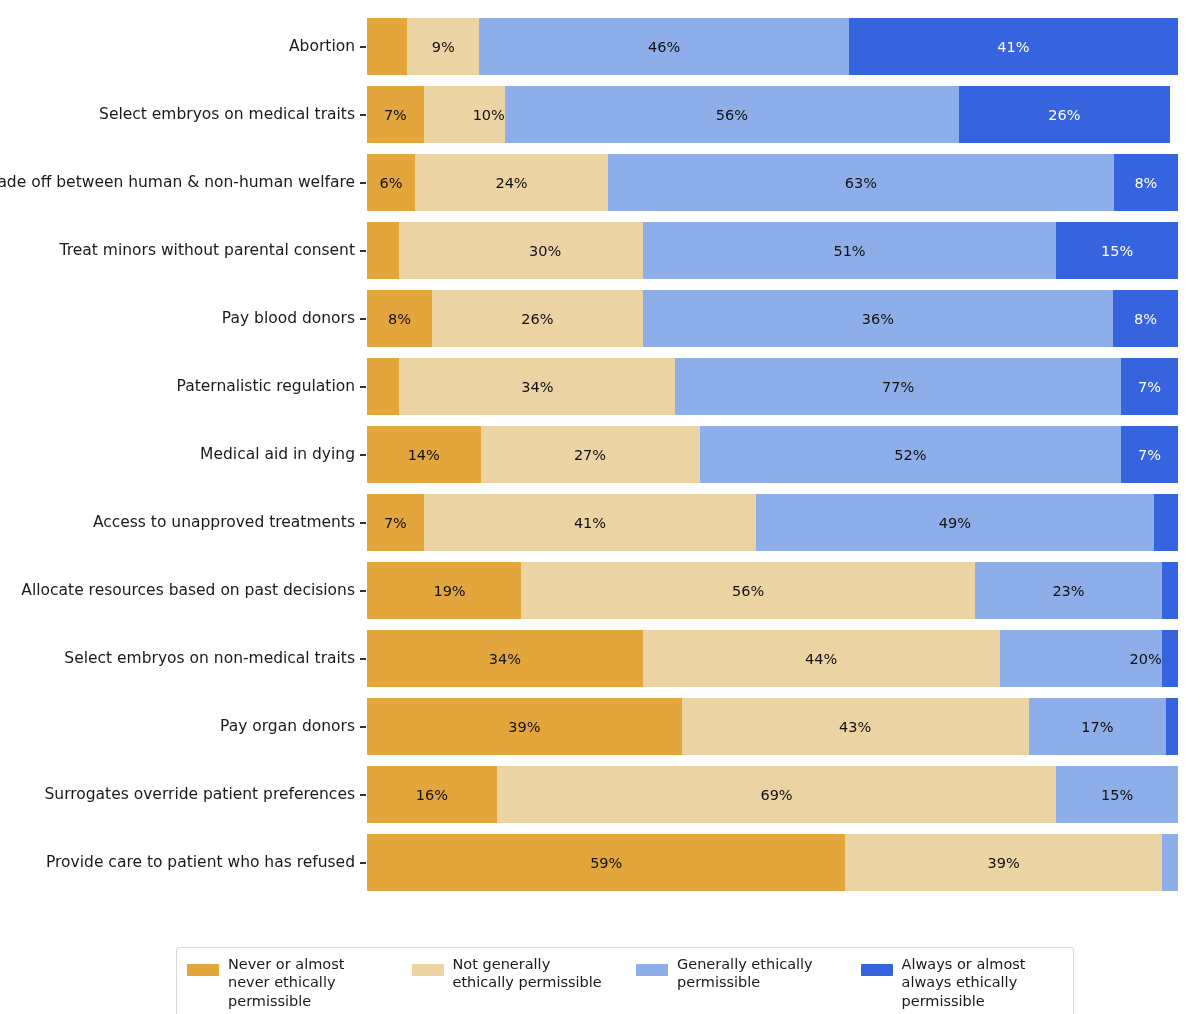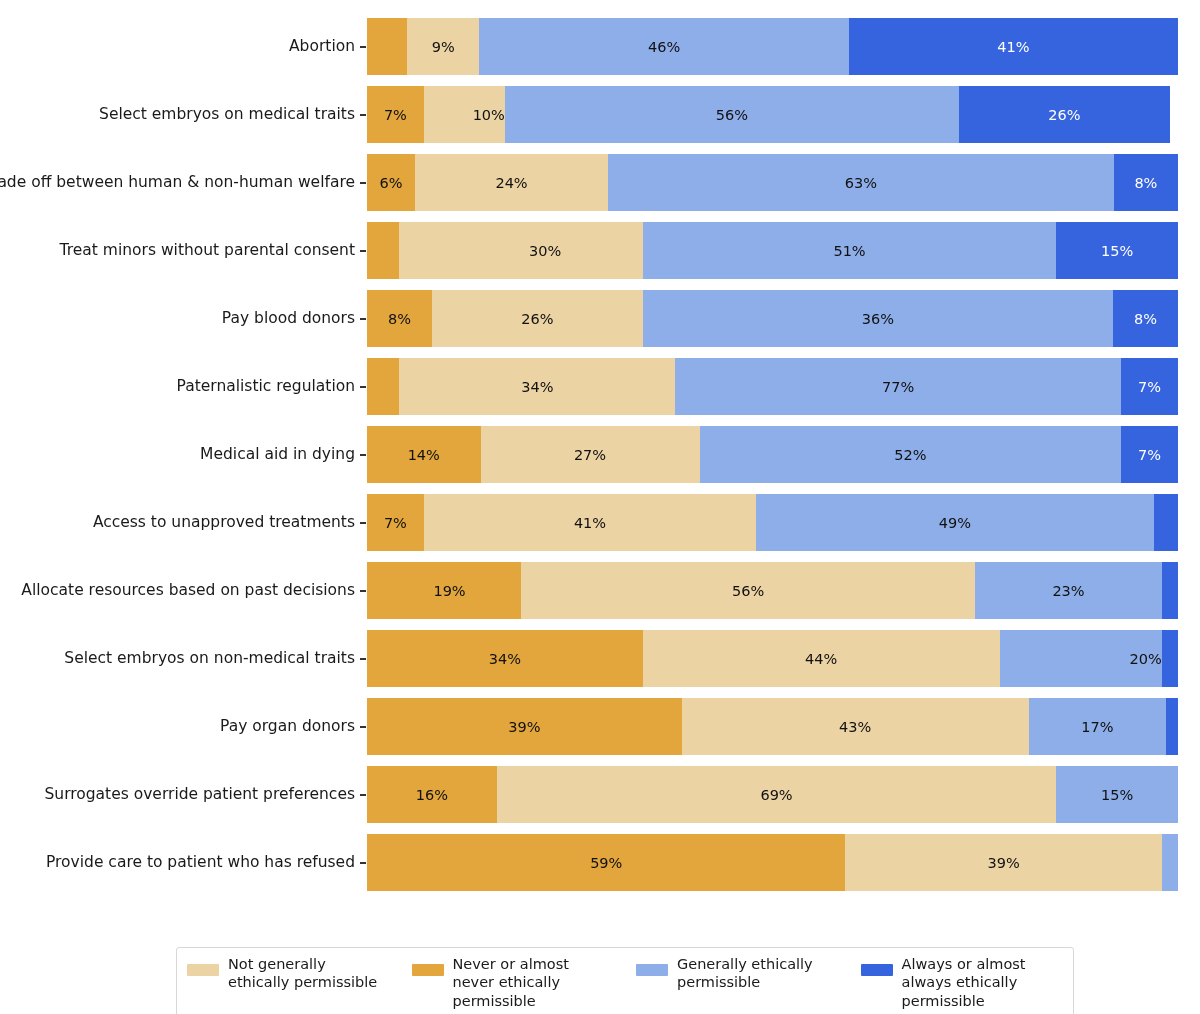--- a/index.html
+++ b/index.html
@@ -334,26 +334,26 @@
             <span>39%</span>
           </div>
           <div class="seg s2" style="width: 2%;">
             <span></span>
           </div>
         </div>
       </div>
     </div>
   <div class="legend" id="legend">
       <div class="legend-item">
+        <div class="swatch s0"></div>
+        <div class="legend-text">Never or almost never ethically permissible</div>
+      </div>
+      <div class="legend-item">
         <div class="swatch s1"></div>
         <div class="legend-text">Not generally ethically permissible</div>
-      </div>
-      <div class="legend-item">
-        <div class="swatch s0"></div>
-        <div class="legend-text">Never or almost never ethically permissible</div>
       </div>
       <div class="legend-item">
         <div class="swatch s2"></div>
         <div class="legend-text">Generally ethically permissible</div>
       </div>
       <div class="legend-item">
         <div class="swatch s3"></div>
         <div class="legend-text">Always or almost always ethically permissible</div>
       </div>
     </div>

